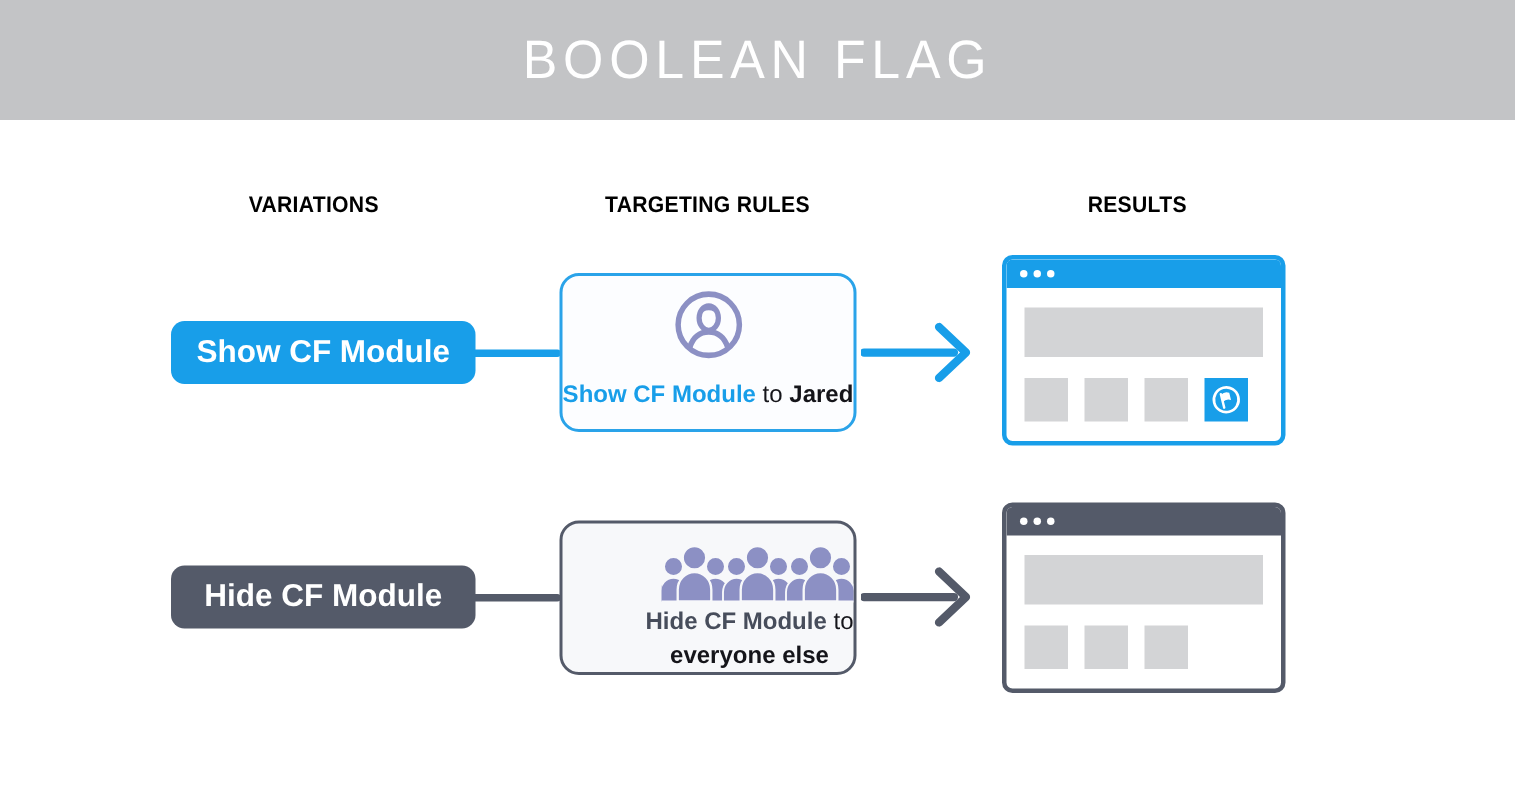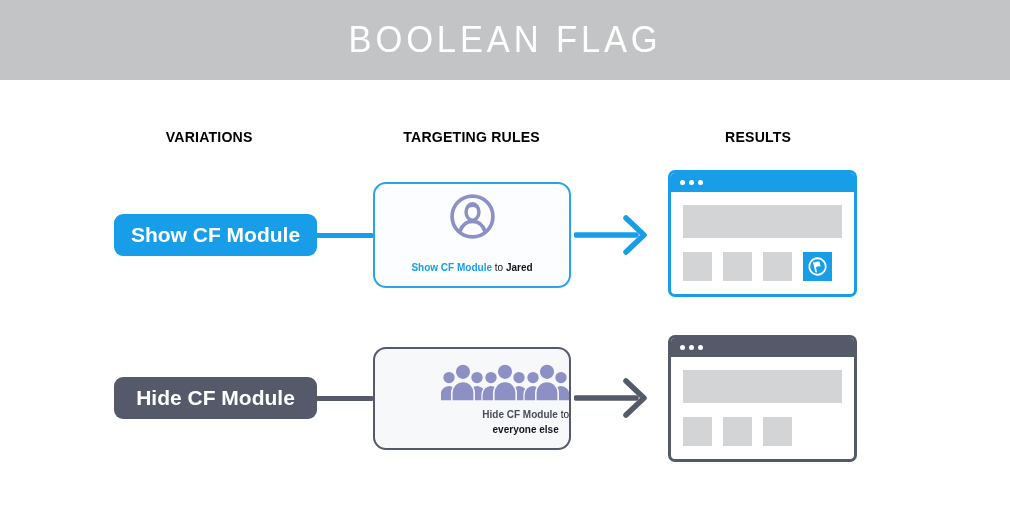--- a/index.html
+++ b/index.html
@@ -38,21 +38,21 @@
   .connector.c1{top:233px;background:#189EE9;}
   .connector.c2{top:396px;background:#545A69;}
   
   .rule-card{
     position:absolute;left:373px;width:198px;border-radius:13px;
     display:flex;flex-direction:column;align-items:center;box-sizing:border-box;
   }
   .rule-card.r1{top:182px;height:106px;background:#FCFDFF;border:2px solid #2AA3E9;}
   .rule-card.r2{top:347px;height:103px;background:#F7F8FA;border:2px solid #545A69;align-items:flex-end;}
   .rule-icon{margin-top:8px;line-height:0;}
-  .rule-text{font-size:10px;color:#15151A;text-align:center;line-height:1.45;margin-top:auto;margin-bottom:11px;}
+  .rule-text{font-size:16px;color:#15151A;text-align:center;line-height:1.45;margin-top:auto;margin-bottom:11px;}
   .rule-text .flag-blue{color:#189EE9;font-weight:700;}
   .rule-text .flag-slate{color:#474D5B;font-weight:700;}
   .rule-text .aud{font-weight:700;}
   
   .arrow{position:absolute;left:574px;line-height:0;}
   .arrow.a1{top:211px;}
   .arrow.a2{top:374px;}
   
   .browser{
     position:absolute;left:668px;width:189px;height:127px;border-radius:7px;

